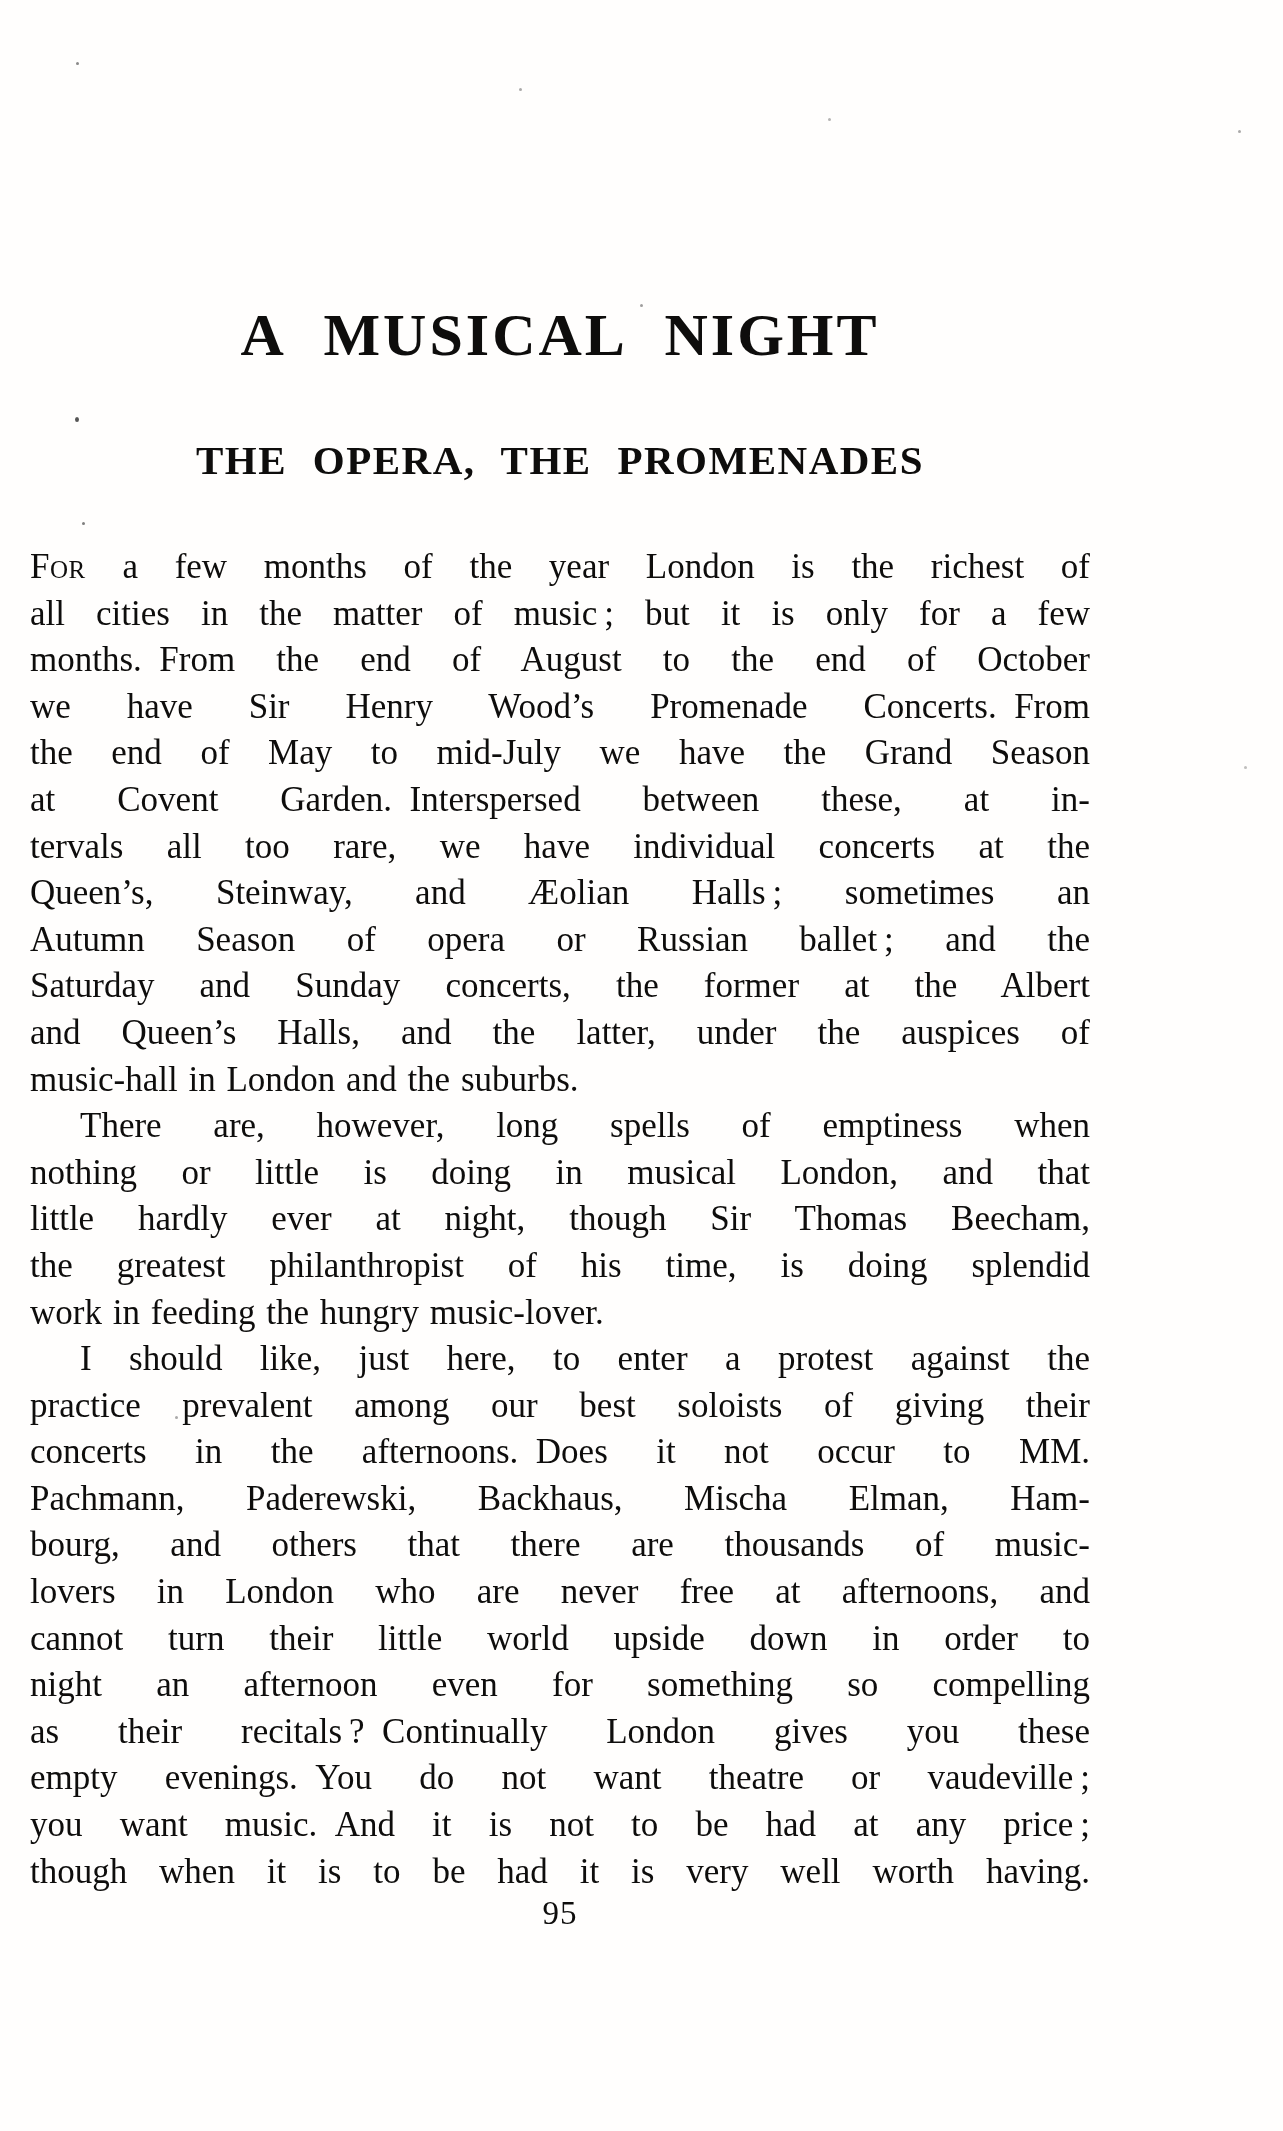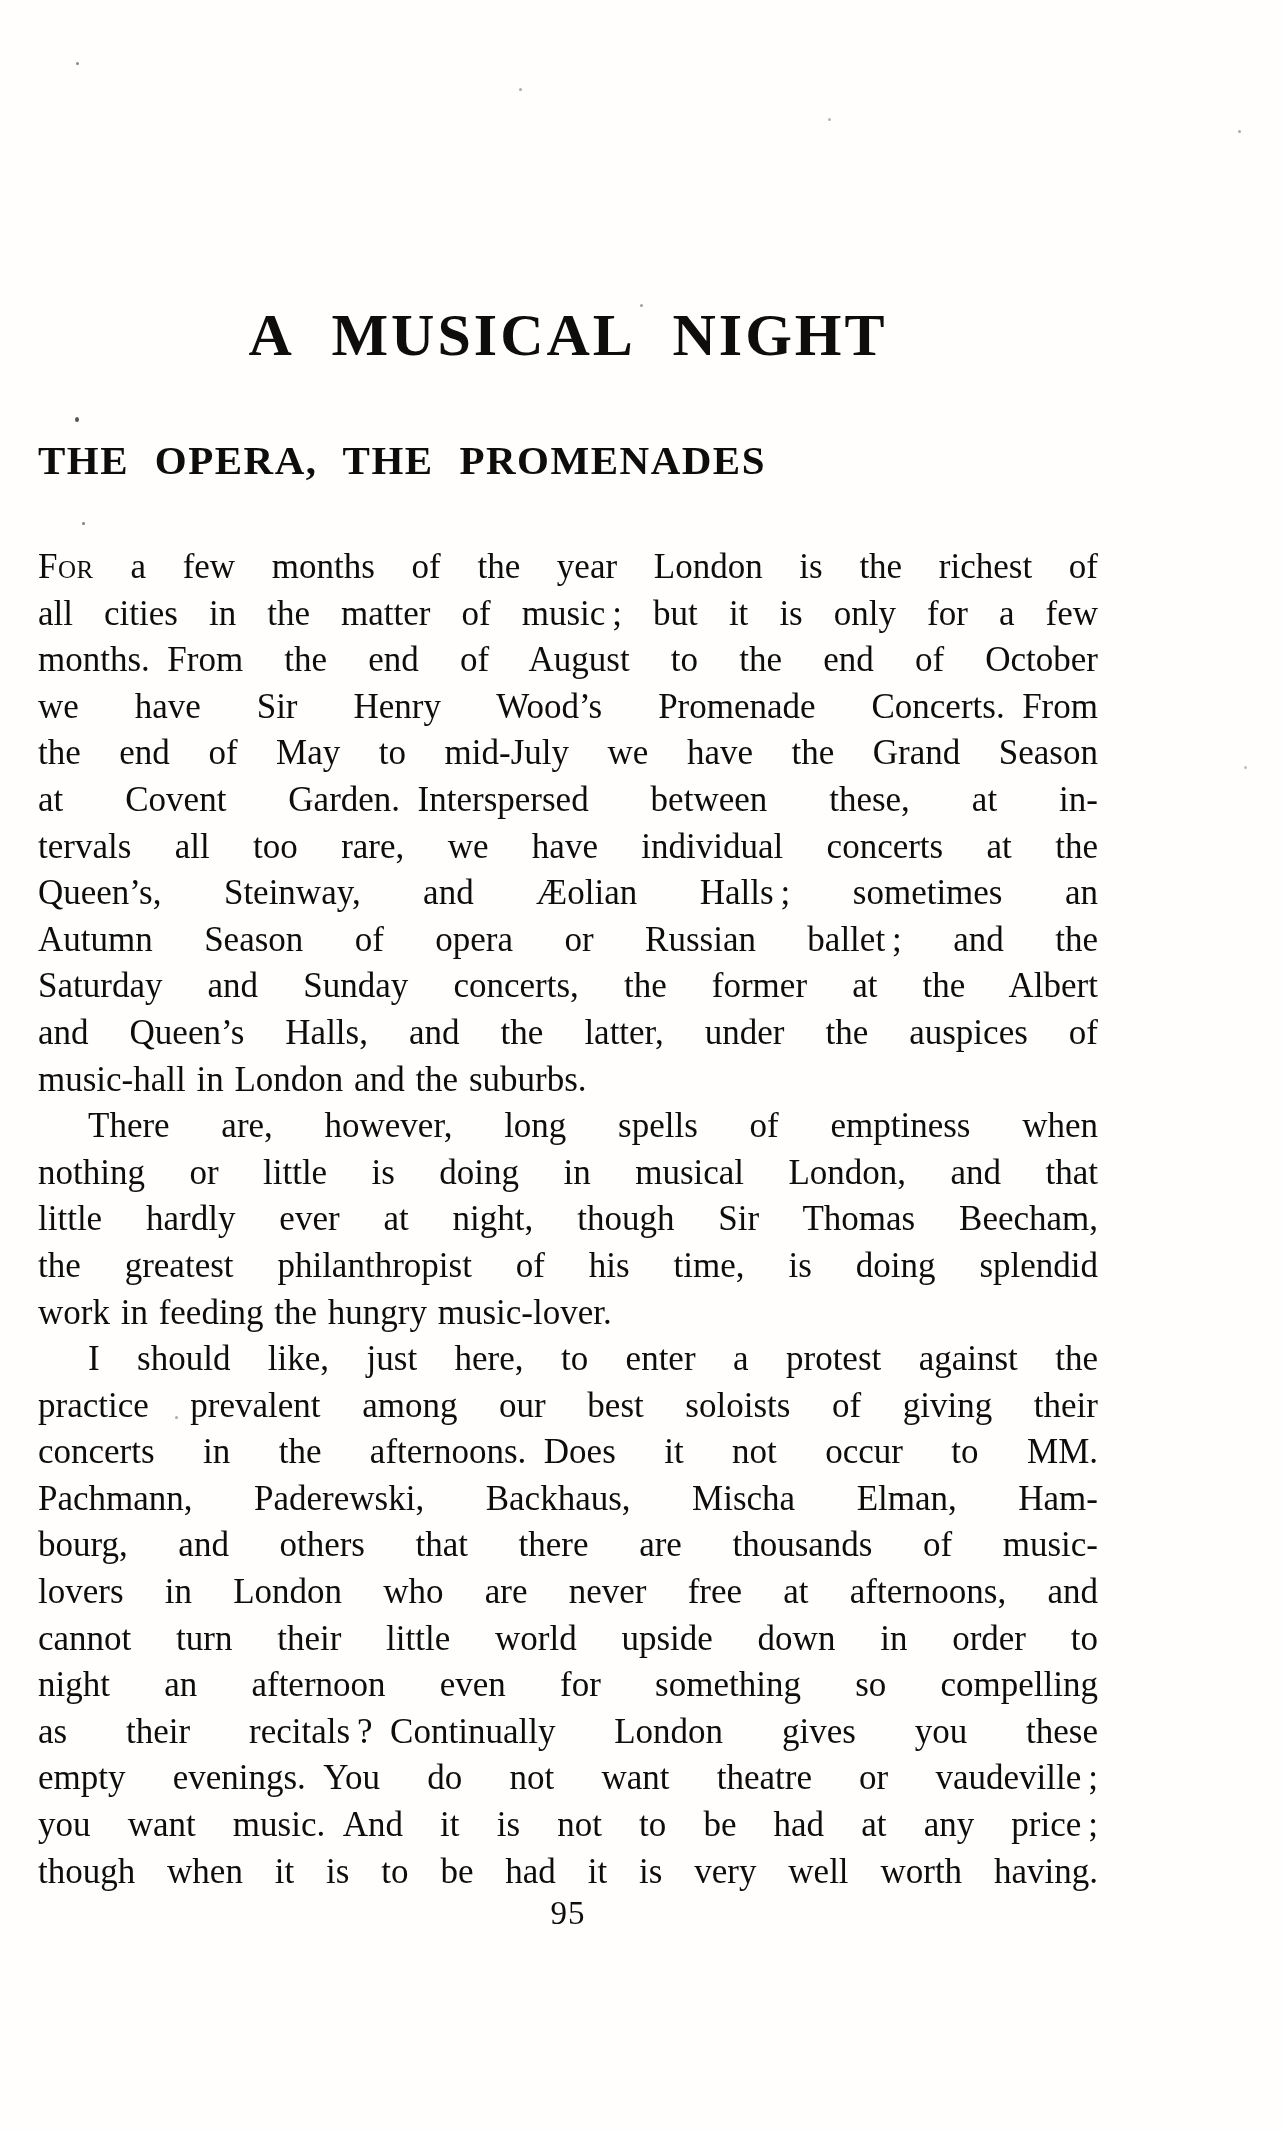--- a/index.html
+++ b/index.html
@@ -11,40 +11,40 @@
   .page {
     position: relative;
     width: 1283px;
     height: 2131px;
     background: #fffefd;
     overflow: hidden;
     color: #0e0d0c;
   }
   .text-block {
     position: absolute;
-    left: 38px;
+    left: 30px;
     top: 0;
     width: 1060px;
   }
   .title {
     margin: 308px 0 0 0;
     font-size: 60px;
     line-height: 54px;
     font-weight: bold;
     text-align: center;
     letter-spacing: 3px;
     word-spacing: 22px;
     white-space: nowrap;
   }
   .subtitle {
     margin: 80px 0 0 0;
     font-size: 41px;
     line-height: 36px;
     font-weight: bold;
-    text-align: left;
+    text-align: center;
     letter-spacing: 1.5px;
     word-spacing: 14px;
     white-space: nowrap;
   }
   .body-text {
     margin-top: 66px;
     font-size: 35px;
     line-height: 46.6px;
     word-spacing: 2px;
   }

